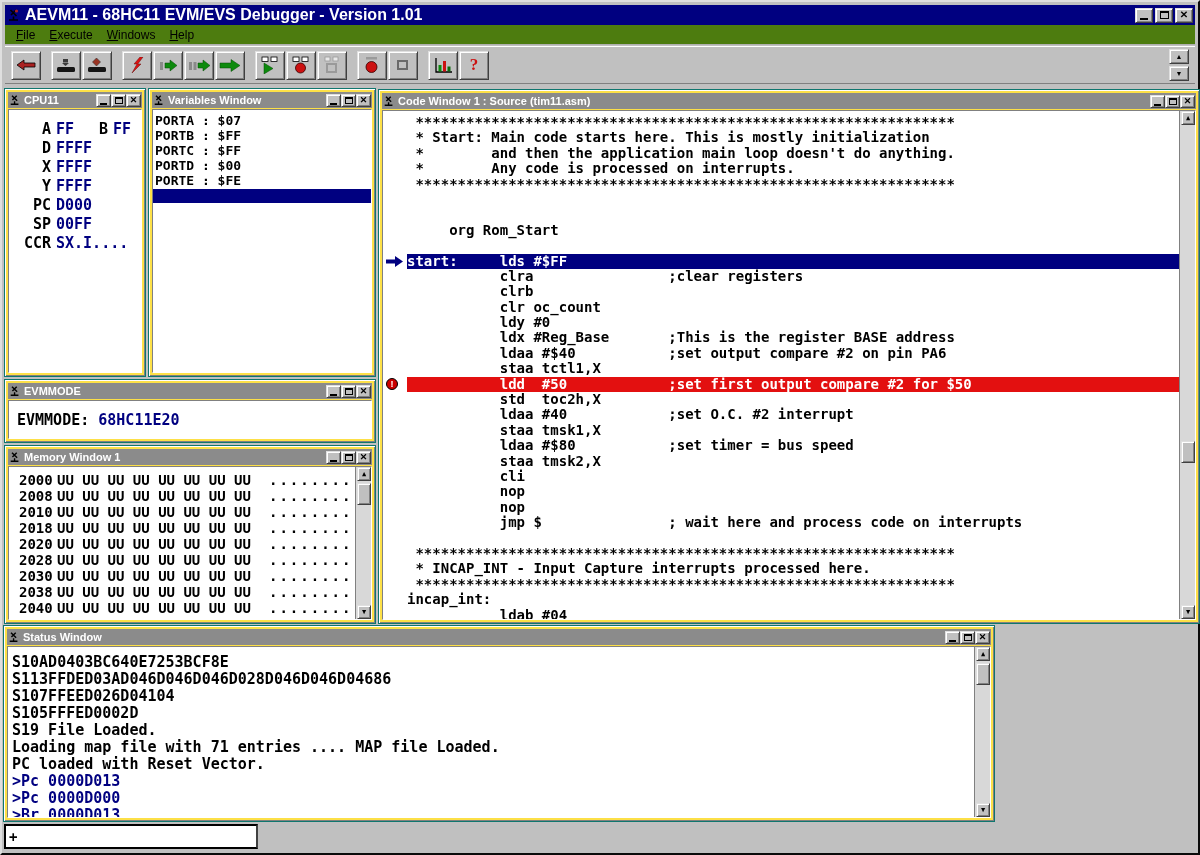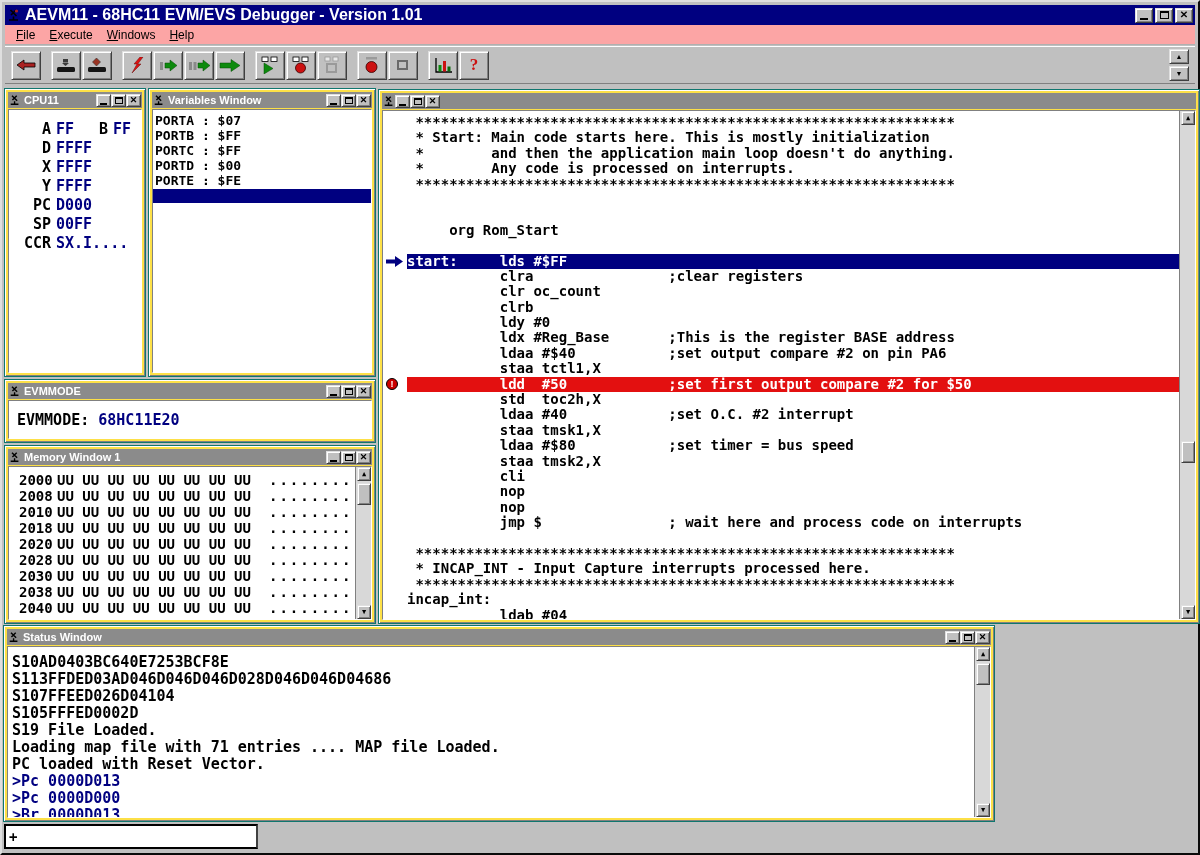--- a/index.html
+++ b/index.html
@@ -13,21 +13,21 @@
   
   .titlebar { position:absolute; left:3px; top:3px; right:3px; height:20px; background:#000080; display:flex; align-items:center; padding:0 2px; }
   .titlebar .app-title { color:#fff; font-size:16px; font-weight:bold; margin-left:4px; flex:1; white-space:nowrap; }
   .tb-controls { display:flex; gap:2px; }
   .ctl-btn { width:18px; height:15px; font-size:10px; font-weight:bold; color:#000; display:flex; align-items:center; justify-content:center; line-height:1; cursor:default; }
   .ctl-btn.minimize span { display:block; width:8px; height:2px; background:#000; margin-top:8px; }
   .ctl-btn.maximize span { display:block; width:9px; height:8px; border:1px solid #000; border-top-width:2px; }
   .app-icon { width:14px; height:14px; flex:0 0 auto; }
 
   
-  .menubar { position:absolute; left:3px; top:23px; right:3px; height:20px; background:#fca5a5; display:flex; align-items:center; padding-left:4px; border-bottom:1px solid #b0b0b0; }
+  .menubar { position:absolute; left:3px; top:23px; right:3px; height:20px; background:#4d7c0f; display:flex; align-items:center; padding-left:4px; border-bottom:1px solid #b0b0b0; }
   .menu-item { font-size:12px; color:#000; padding:2px 7px; }
   .menu-item::first-letter { text-decoration:underline; }
 
   
   .toolbar { position:absolute; left:3px; top:44px; right:3px; height:38px; background:#c0c0c0; border-top:1px solid #ffffff; border-bottom:1px solid #808080; display:flex; align-items:center; padding-left:6px; }
   .tool-btn { width:30px; height:29px; margin-right:1px; display:flex; align-items:center; justify-content:center; }
   .tool-gap { width:9px; }
   .help-glyph { color:#cc1111; font-weight:bold; font-size:17px; font-family:"Liberation Serif", serif; }
   .toolbar-spinner { position:absolute; right:6px; top:2px; display:flex; flex-direction:column; gap:2px; }
   .spin-btn { width:20px; height:15px; font-size:7px; display:flex; align-items:center; justify-content:center; color:#000; }
@@ -285,20 +285,21 @@
         <div class="var-row">PORTE : $FE</div>
         <div class="var-row selected"></div>
       </div>
   </div>
 
   <div class="cwin" style="left:376px; top:87px; width:822px; height:535px;">
     <div class="ctitle">
       <svg class="cicon" viewBox="0 0 14 14">
           <path d="M2 12 L11 12 M6.5 12 L6.5 8.5 M3.5 2 L9.5 8 M9 2 L4 7" stroke="#000" stroke-width="1.6" fill="none"></path>
         </svg>
+      <span class="ctext">Code Window 1 : Source (tim11.asm)</span>
       <span class="ctl-btn minimize raised">
           <span></span>
         </span>
       <span class="ctl-btn maximize raised">
           <span></span>
         </span>
       <span class="ctl-btn raised">✕</span>
     </div>
     <div class="cbody code-body">
       <div>
@@ -345,25 +346,25 @@
               </svg>
             </span>
             <span class="code-text">start:     lds #$FF</span>
           </div>
           <div class="code-row">
             <span class="code-gutter"></span>
             <span class="code-text">           clra                ;clear registers</span>
           </div>
           <div class="code-row">
             <span class="code-gutter"></span>
+            <span class="code-text">           clrb</span>
+          </div>
+          <div class="code-row">
+            <span class="code-gutter"></span>
             <span class="code-text">           clr oc_count</span>
-          </div>
-          <div class="code-row">
-            <span class="code-gutter"></span>
-            <span class="code-text">           clrb</span>
           </div>
           <div class="code-row">
             <span class="code-gutter"></span>
             <span class="code-text">           ldy #0</span>
           </div>
           <div class="code-row">
             <span class="code-gutter"></span>
             <span class="code-text">           ldx #Reg_Base       ;This is the register BASE address</span>
           </div>
           <div class="code-row">

